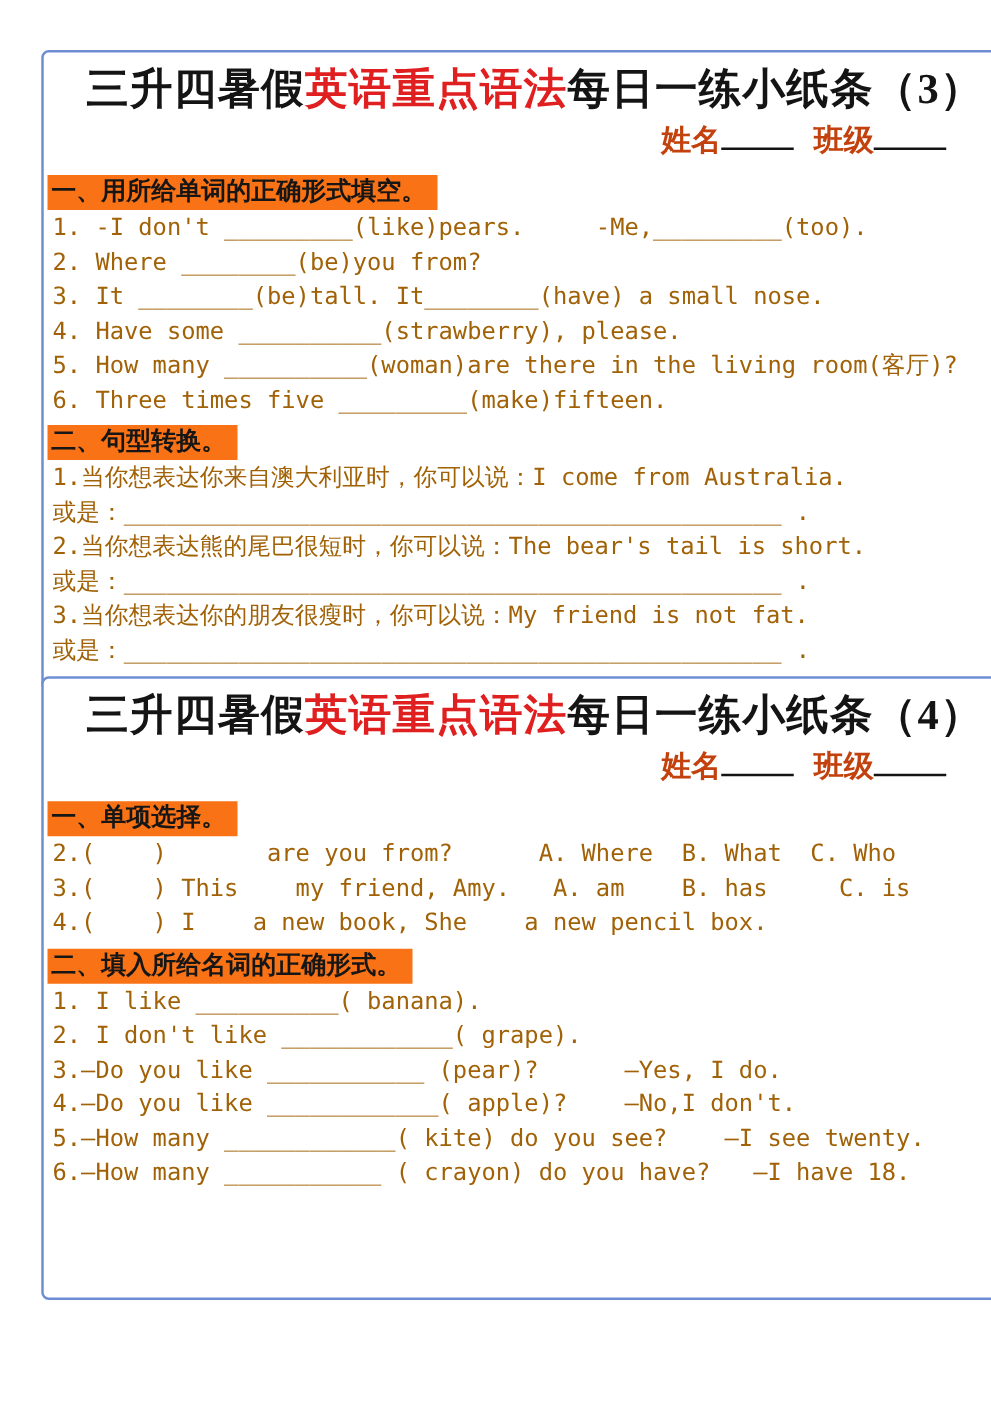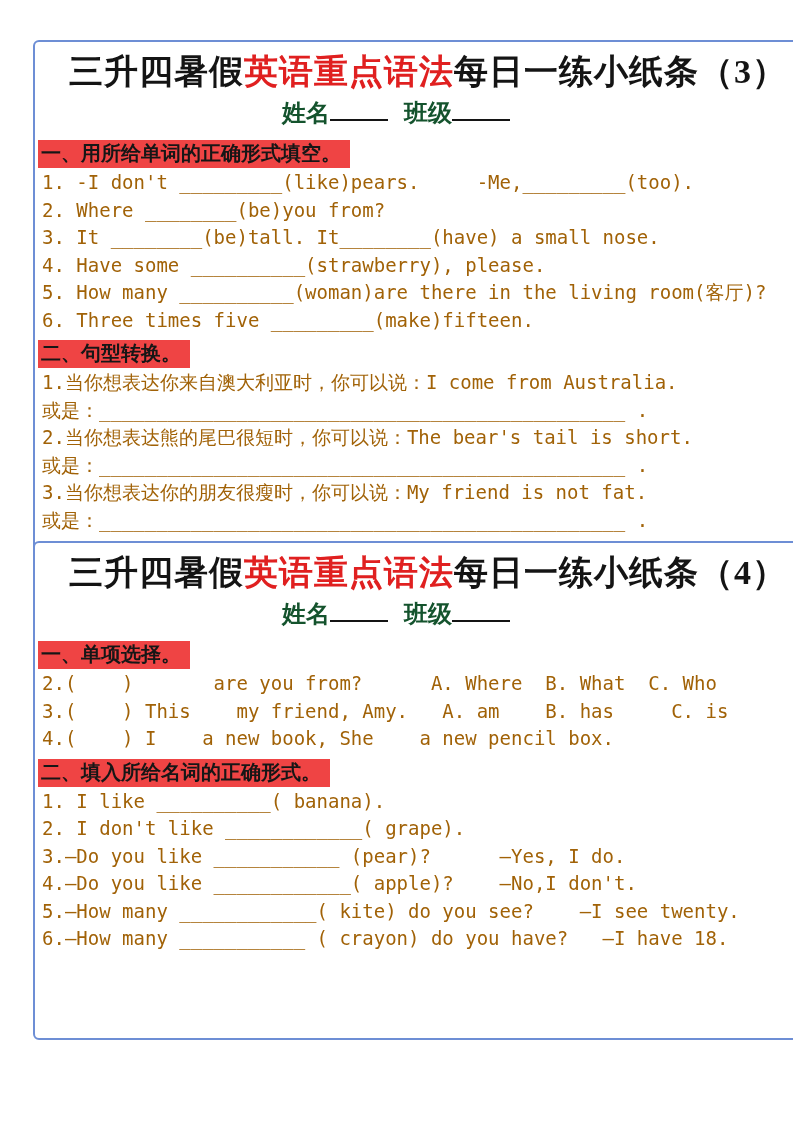--- a/index.html
+++ b/index.html
@@ -19,35 +19,35 @@
 
   .sheet-title {
     margin: 8px 4px 0 4px; text-align: center;
     font-family: "Liberation Serif", "DejaVu Serif", serif;
     font-weight: bold; font-size: 34px; line-height: 1.3;
     letter-spacing: 1px; white-space: nowrap; color: #141414;
   }
   .title-red { color: #e02020; }
 
   .name-line {
-    margin: 2px 64px 4px 0; text-align: center;
+    margin: 2px 64px 4px 0; text-align: right;
     font-family: "Liberation Serif", "DejaVu Serif", serif;
     font-weight: bold; font-size: 24px; line-height: 34px;
-    color: #14532d;
+    color: #c2410c;
   }
   .blank-rule {
     display: inline-block; width: 58px; height: 20px;
     border-bottom: 2px solid #141414;
   }
   .blank-rule.first { margin-right: 16px; }
 
   .sec-head {
     display: inline-block; margin: 6px 0 1px 3px;
     padding: 1px 9px 2px 3px;
-    background: #ef4444;
+    background: #f97316;
     font-family: "Liberation Sans", "DejaVu Sans", sans-serif;
     font-weight: bold; font-size: 20px; line-height: 25px;
     color: #161616;
   }
   .sec-body { display: block; }
 
   .line {
     font-family: "DejaVu Sans Mono", monospace;
     font-size: 19px; line-height: 27.5px;
     white-space: pre; padding-left: 7px; color: #a16207;

